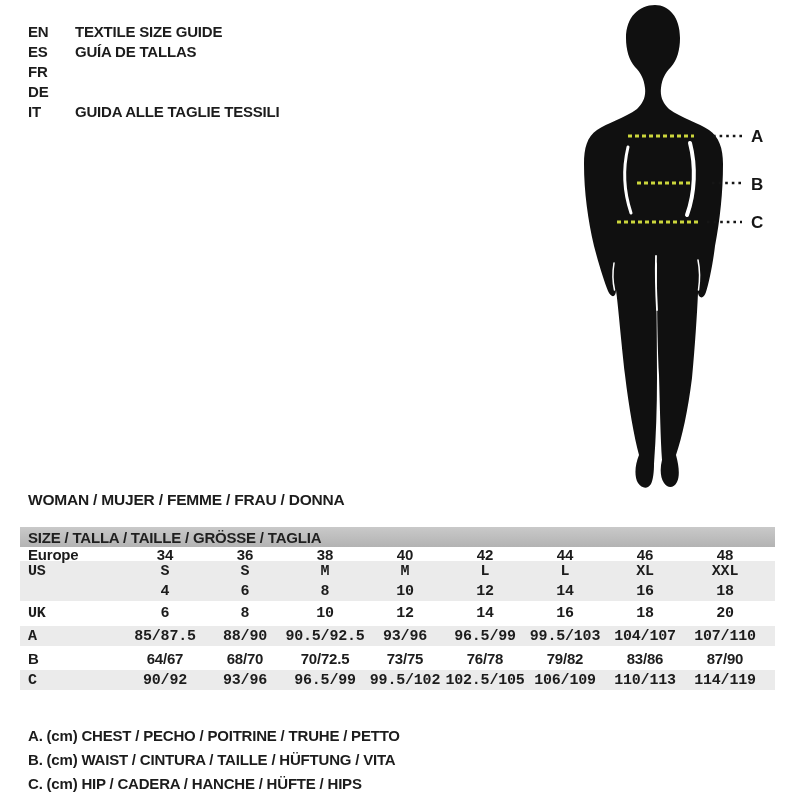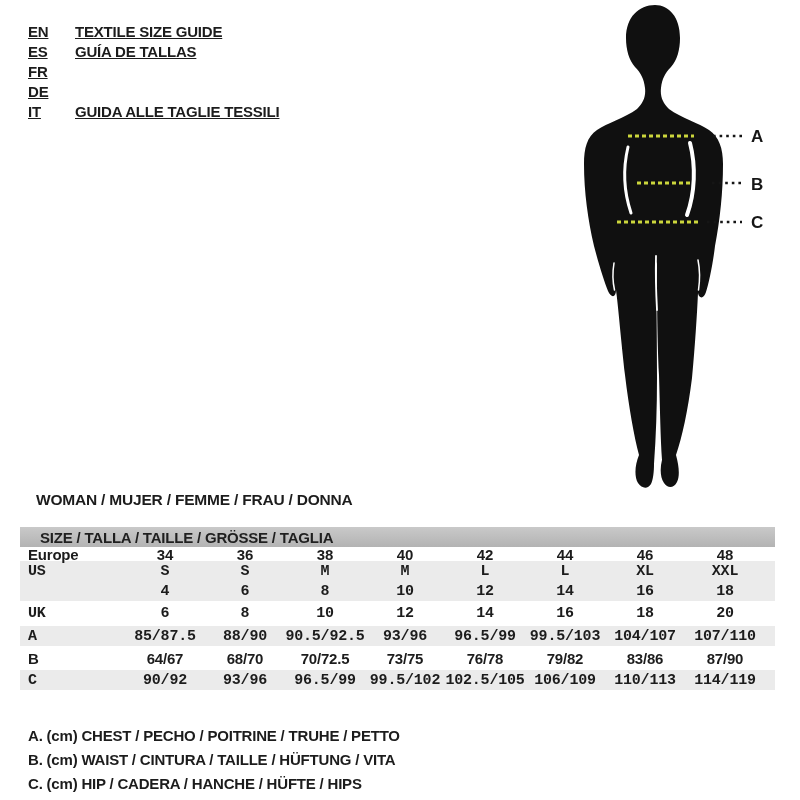--- a/index.html
+++ b/index.html
@@ -3,35 +3,35 @@
 <meta charset="utf-8">
 <style>
   html,body { margin:0; padding:0; background:#fff; }
   .page {
     position:relative; width:800px; height:800px; background:#ffffff;
     font-family:"Liberation Sans","DejaVu Sans",sans-serif; font-weight:700;
     color:#1c1c1c; letter-spacing:-0.2px; overflow:hidden;
   }
   
   .lang-list { position:absolute; left:28px; top:21px; }
-  .lang-row { display:flex; height:20px; align-items:center; font-size:15px;text-decoration:underline; }
+  .lang-row { display:flex; height:20px; align-items:center; font-size:15px; }
   .lang-code { width:47px; }
   
   .figure { position:absolute; left:555px; top:0; width:245px; height:500px; }
   .sil { fill:#101010; }
   .sliver { stroke:#ffffff; fill:none; stroke-linecap:round; }
   .dash-body { stroke:var(--accent-dash,#ccd63c); stroke-width:3; stroke-dasharray:4 3; fill:none; }
   .dash-ext { stroke:#151515; stroke-width:2.6; stroke-dasharray:2.6 4; fill:none; }
   .fig-label { font:700 17px "Liberation Sans","DejaVu Sans",sans-serif; fill:#161616; letter-spacing:0; }
   
-  .section-title { position:absolute; left:28px; top:491px; font-size:15.5px;margin-left:8px; }
+  .section-title { position:absolute; left:28px; top:491px; font-size:15.5px; }
   
   .size-table { position:absolute; left:20px; top:527px; width:755px; font-size:15px; }
   .thead {
-    height:20px; display:flex; align-items:center; padding-left:20px; box-sizing:border-box;
+    height:20px; display:flex; align-items:center; padding-left:8px; box-sizing:border-box;
     background:linear-gradient(180deg,#c9c9c9,var(--table-header-bg,#b3b3b3));
     color:#1f1f1f;
   }
   .trow { display:flex; align-items:center; }
   .trow.shaded { background:var(--table-row-shade,#ebebeb);font-family:Liberation Mono, monospace; }
   .trow:nth-child(1){ height:14px; }
   .trow:nth-child(2){ height:20px; }
   .trow:nth-child(3){ height:20px; }
   .trow:nth-child(4){ height:25px;font-family:Liberation Mono, monospace; }
   .trow:nth-child(5){ height:20px; }

